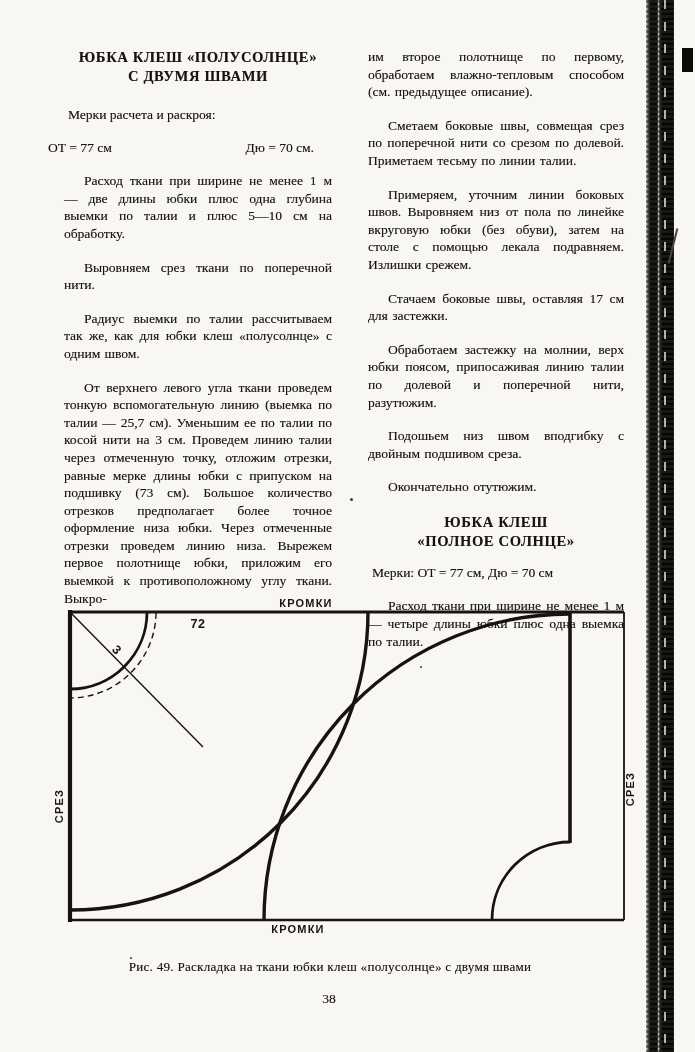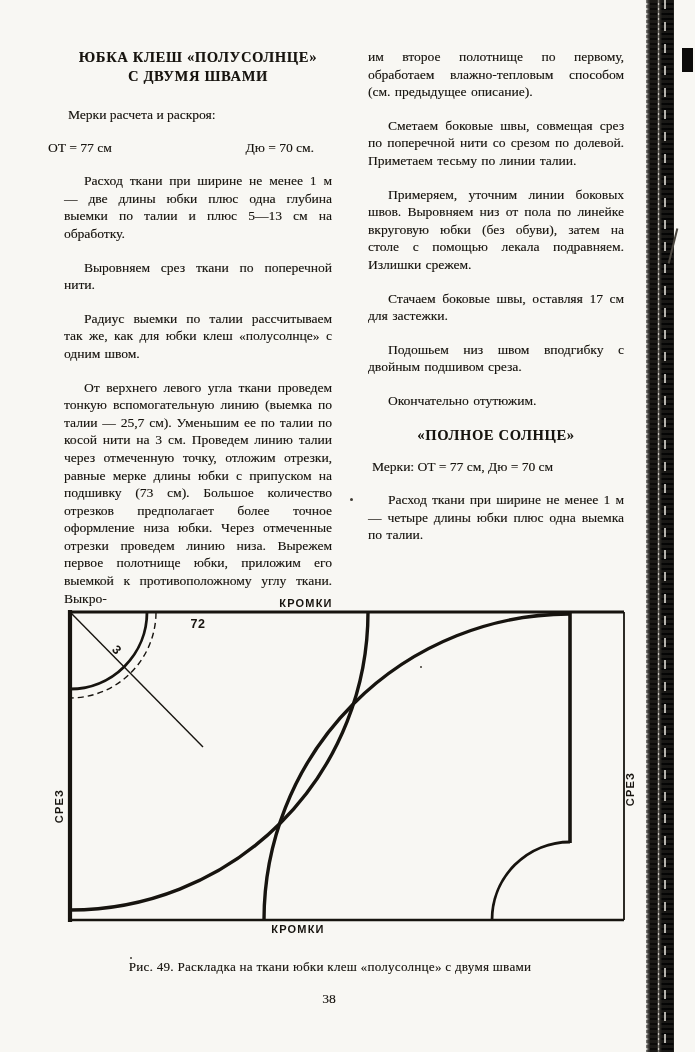--- a/index.html
+++ b/index.html
@@ -52,34 +52,36 @@
 
   <div class="col col-left txt">
     <p class="sec-title">ЮБКА КЛЕШ «ПОЛУСОЛНЦЕ»</p>
     <p class="sec-title">С ДВУМЯ ШВАМИ</p>
     <p class="measures-head">Мерки расчета и раскроя:</p>
     <div class="measures-row">
       <span>ОТ = 77 см</span>
       <span>Дю = 70 см.</span>
     </div>
     <div class="para-block">
-      <p class="para">Расход ткани при ширине не менее 1 м — две длины юбки плюс одна глубина выемки по талии и плюс 5—13 см на обработку.</p>
+      <p class="para">Расход ткани при ширине не менее 1 м — две длины юбки плюс одна глубина выемки по талии и плюс 5—10 см на обработку.</p>
       <p class="para">Выровняем срез ткани по поперечной нити.</p>
       <p class="para">Радиус выемки по талии рассчитываем так же, как для юбки клеш «полусолнце» с одним швом.</p>
       <p class="para">От верхнего левого угла ткани проведем тонкую вспомогательную линию (выемка по талии — 25,7 см). Уменьшим ее по талии по косой нити на 3 см. Проведем линию талии через отмеченную точку, отложим отрезки, равные мерке длины юбки с припуском на подшивку (73 см). Большое количество отрезков предполагает более точное оформление низа юбки. Через отмеченные отрезки проведем линию низа. Вырежем первое полотнище юбки, приложим его выемкой к противоположному углу ткани. Выкро-</p>
     </div>
   </div>
 
   <div class="col col-right txt">
     <p class="para noindent">им второе полотнище по первому, обработаем влажно-тепловым способом (см. предыдущее описание).</p>
     <p class="para">Сметаем боковые швы, совмещая срез по поперечной нити со срезом по долевой. Приметаем тесьму по линии талии.</p>
     <p class="para">Примеряем, уточним линии боковых швов. Выровняем низ от пола по линейке вкруговую юбки (без обуви), затем на столе с помощью лекала подравняем. Излишки срежем.</p>
     <p class="para">Стачаем боковые швы, оставляя 17 см для застежки.</p>
+    <p class="para">Обработаем застежку на молнии, верх юбки поясом, припосаживая линию талии по долевой и поперечной нити, разутюжим.</p>
     <p class="para">Подошьем низ швом вподгибку с двойным подшивом среза.</p>
     <p class="para">Окончательно отутюжим.</p>
+    <p class="sec-title sec2-title">ЮБКА КЛЕШ</p>
     <p class="sec-title">«ПОЛНОЕ СОЛНЦЕ»</p>
     <p class="measures-line">Мерки: ОТ = 77 см, Дю = 70 см</p>
     <p class="para">Расход ткани при ширине не менее 1 м — четыре длины юбки плюс одна выемка по талии.</p>
   </div>
 
   <svg class="figure-svg" viewBox="40 585 620 360" xmlns="http://www.w3.org/2000/svg">
 
     <line x1="70" y1="612" x2="624" y2="612" stroke="#17140f" stroke-width="2.8"></line>
     <line x1="70" y1="610" x2="70" y2="922" stroke="#17140f" stroke-width="4.2"></line>
     <line x1="68" y1="920" x2="624" y2="920" stroke="#17140f" stroke-width="2.6"></line>

